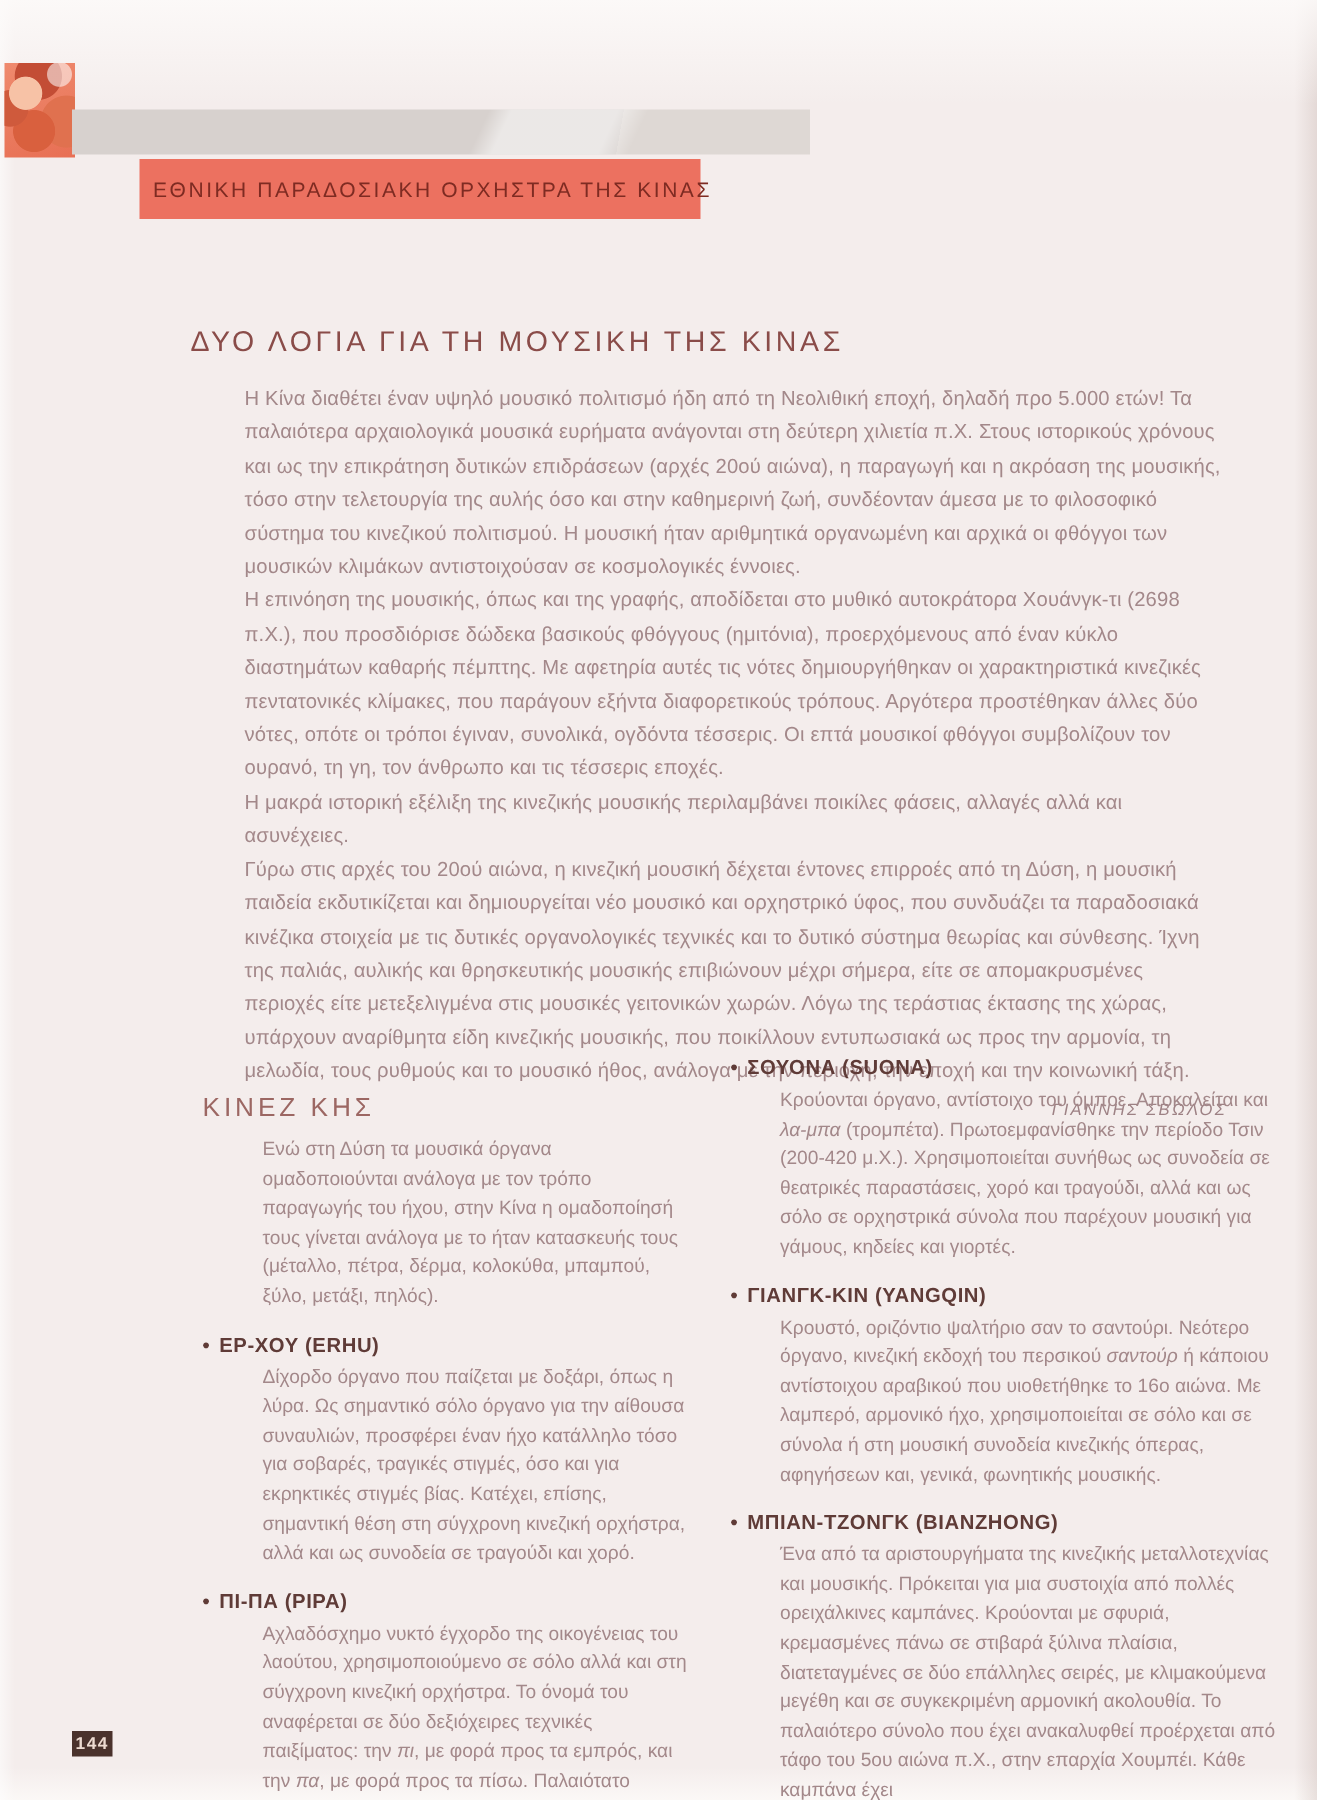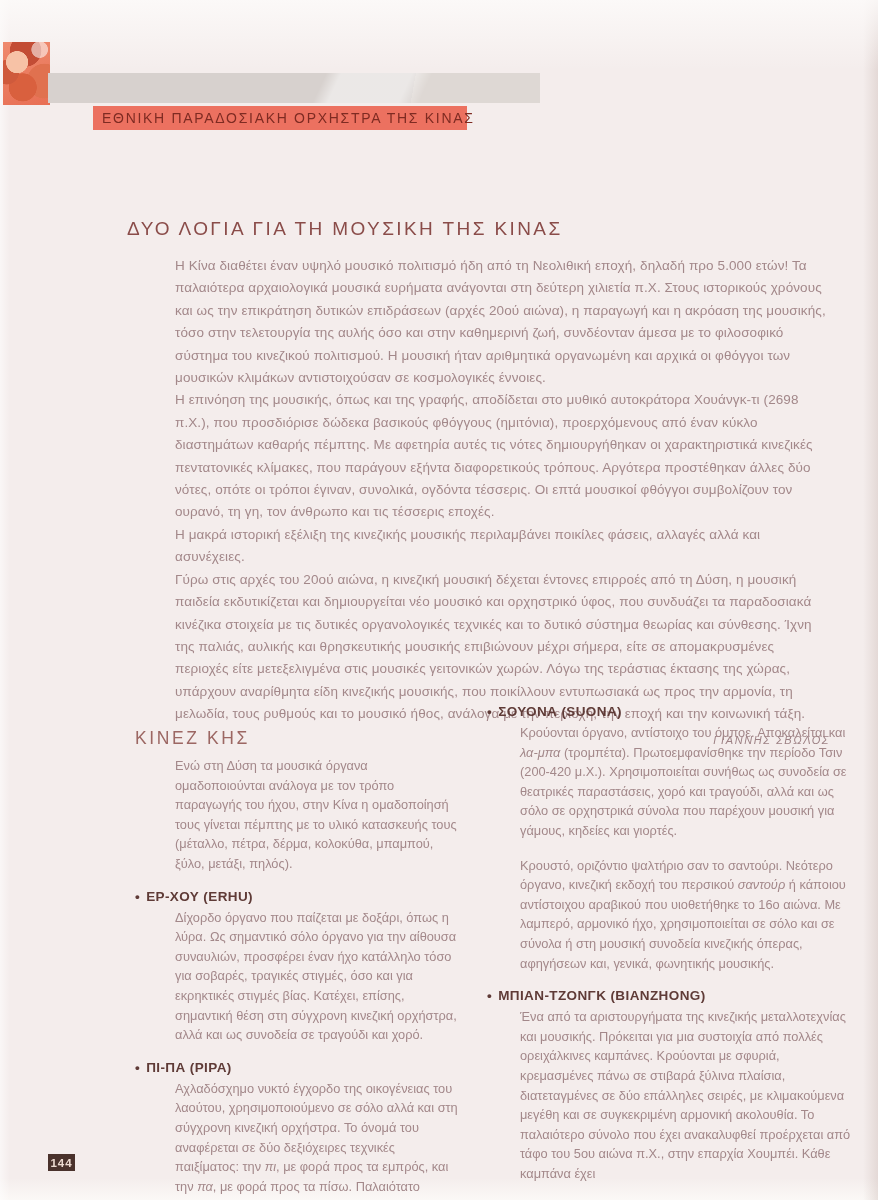--- a/index.html
+++ b/index.html
@@ -38,36 +38,36 @@
       radial-gradient(circle at 88% 62%, #e0714f 0 30%, rgba(224,113,79,0) 31%),
       linear-gradient(160deg,#ef8a6e 0%,#ea7a5e 60%,#e86f54 100%);
   }
   .gray-bar{
     position:absolute;left:48px;top:73px;width:492px;height:30px;
     background:
       linear-gradient(115deg, rgba(255,255,255,0) 55%, rgba(255,255,255,.5) 58% 72%, rgba(255,255,255,0) 76%),
       linear-gradient(100deg, var(--gray_bar) 0 74%, #ded8d4 74% 100%);
   }
   .banner{
-    position:absolute;left:93px;top:106px;width:374px;height:24px;
+    position:absolute;left:93px;top:106px;width:374px;height:40px;
     background:var(--banner_bg);
     display:flex;align-items:center;padding-left:9px;
   }
   .banner-title{
     font-size:14px;letter-spacing:1.7px;color:var(--banner_text);
     white-space:nowrap;font-weight:400;
   }
   
   .article-title{
     position:absolute;left:127px;top:218px;
     font-size:19px;font-weight:400;letter-spacing:2.4px;color:var(--title_color);
     white-space:nowrap;
   }
   .article-body{
-    position:absolute;left:175px;top:255px;width:655px;
+    position:absolute;left:163px;top:255px;width:655px;
     font-size:13.5px;line-height:22.4px;color:var(--body_text);
     letter-spacing:.1px;
   }
   .article-byline{
     text-align:right;font-style:italic;letter-spacing:1.6px;
     font-size:11px;margin-top:3px;color:#9d8184;
   }
   
   .col{position:absolute;color:var(--body_text);}
   .col-left{left:135px;top:702px;width:325px;}
@@ -117,21 +117,21 @@
     <p>Η μακρά ιστορική εξέλιξη της κινεζικής μουσικής περιλαμβάνει ποικίλες φάσεις, αλλαγές αλλά και ασυνέχειες.</p>
     <p>Γύρω στις αρχές του 20ού αιώνα, η κινεζική μουσική δέχεται έντονες επιρροές από τη Δύση, η μουσική παιδεία εκδυτικίζεται και δημιουργείται νέο μουσικό και ορχηστρικό ύφος, που συνδυάζει τα παραδοσιακά κινέζικα στοιχεία με τις δυτικές οργανολογικές τεχνικές και το δυτικό σύστημα θεωρίας και σύνθεσης. Ίχνη της παλιάς, αυλικής και θρησκευτικής μουσικής επιβιώνουν μέχρι σήμερα, είτε σε απομακρυσμένες περιοχές είτε μετεξελιγμένα στις μουσικές γειτονικών χωρών. Λόγω της τεράστιας έκτασης της χώρας, υπάρχουν αναρίθμητα είδη κινεζικής μουσικής, που ποικίλλουν εντυπωσιακά ως προς την αρμονία, τη μελωδία, τους ρυθμούς και το μουσικό ήθος, ανάλογα με την περιοχή, την εποχή και την κοινωνική τάξη.</p>
     <p class="article-byline">ΓΙΑΝΝΗΣ ΣΒΩΛΟΣ</p>
   </div>
 
   <div class="col col-left">
     <h2 class="col-heading">
       <br>
       <span>ΚΙΝΕΖ ΚΗΣ</span>
     </h2>
-    <p class="col-intro">Ενώ στη Δύση τα μουσικά όργανα ομαδοποιούνται ανάλογα με τον τρόπο παραγωγής του ήχου, στην Κίνα η ομαδοποίησή τους γίνεται πέμπτης με το υλικό κατασκευής τους (μέταλλο, πέτρα, δέρμα, κολοκύθα, μπαμπού, ξύλο, μετάξι, πηλός).</p>
+    <p class="col-intro">Ενώ στη Δύση τα μουσικά όργανα ομαδοποιούνται ανάλογα με τον τρόπο παραγωγής του ήχου, στην Κίνα η ομαδοποίησή τους γίνεται ανάλογα με το ήταν κατασκευής τους (μέταλλο, πέτρα, δέρμα, κολοκύθα, μπαμπού, ξύλο, μετάξι, πηλός).</p>
 
     <section class="inst">
       <h3 class="inst-title">
         <span class="bullet">•</span><span>ΕΡ-ΧΟΥ (ERHU)</span>
       </h3>
       <p class="inst-body"><span>Δίχορδο όργανο που παίζεται με δοξάρι, όπως η λύρα. Ως σημαντικό σόλο όργανο για την αίθουσα συναυλιών, προσφέρει έναν ήχο κατάλληλο τόσο για σοβαρές, τραγικές στιγμές, όσο και για εκρηκτικές στιγμές βίας. Κατέχει, επίσης, σημαντική θέση στη σύγχρονη κινεζική ορχήστρα, αλλά και ως συνοδεία σε τραγούδι και χορό.</span></p>
     </section>
 
     <section class="inst">
       <h3 class="inst-title">
@@ -143,20 +143,23 @@
 
   <div class="col col-right">
     <section class="inst">
       <h3 class="inst-title">
         <span class="bullet">•</span><span>ΣΟΥΟΝΑ (SUONA)</span>
       </h3>
       <p class="inst-body"><span>Κρούονται όργανο, αντίστοιχο του όμποε. Αποκαλείται και </span><em>λα-μπα</em><span> (τρομπέτα). Πρωτοεμφανίσθηκε την περίοδο Τσιν (200-420 μ.Χ.). Χρησιμοποιείται συνήθως ως συνοδεία σε θεατρικές παραστάσεις, χορό και τραγούδι, αλλά και ως σόλο σε ορχηστρικά σύνολα που παρέχουν μουσική για γάμους, κηδείες και γιορτές.</span></p>
     </section>
 
     <section class="inst">
+      <h3 class="inst-title">
+        <span class="bullet">•</span><span>ΓΙΑΝΓΚ-ΚΙΝ (YANGQIN)</span>
+      </h3>
       <p class="inst-body"><span>Κρουστό, οριζόντιο ψαλτήριο σαν το σαντούρι. Νεότερο όργανο, κινεζική εκδοχή του περσικού </span><em>σαντούρ</em><span> ή κάποιου αντίστοιχου αραβικού που υιοθετήθηκε το 16ο αιώνα. Με λαμπερό, αρμονικό ήχο, χρησιμοποιείται σε σόλο και σε σύνολα ή στη μουσική συνοδεία κινεζικής όπερας, αφηγήσεων και, γενικά, φωνητικής μουσικής.</span></p>
     </section>
 
     <section class="inst">
       <h3 class="inst-title">
         <span class="bullet">•</span><span>ΜΠΙΑΝ-ΤΖΟΝΓΚ (BIANZHONG)</span>
       </h3>
       <p class="inst-body"><span>Ένα από τα αριστουργήματα της κινεζικής μεταλλοτεχνίας και μουσικής. Πρόκειται για μια συστοιχία από πολλές ορειχάλκινες καμπάνες. Κρούονται με σφυριά, κρεμασμένες πάνω σε στιβαρά ξύλινα πλαίσια, διατεταγμένες σε δύο επάλληλες σειρές, με κλιμακούμενα μεγέθη και σε συγκεκριμένη αρμονική ακολουθία. Το παλαιότερο σύνολο που έχει ανακαλυφθεί προέρχεται από τάφο του 5ου αιώνα π.Χ., στην επαρχία Χουμπέι. Κάθε καμπάνα έχει</span></p>
     </section>
   </div>

